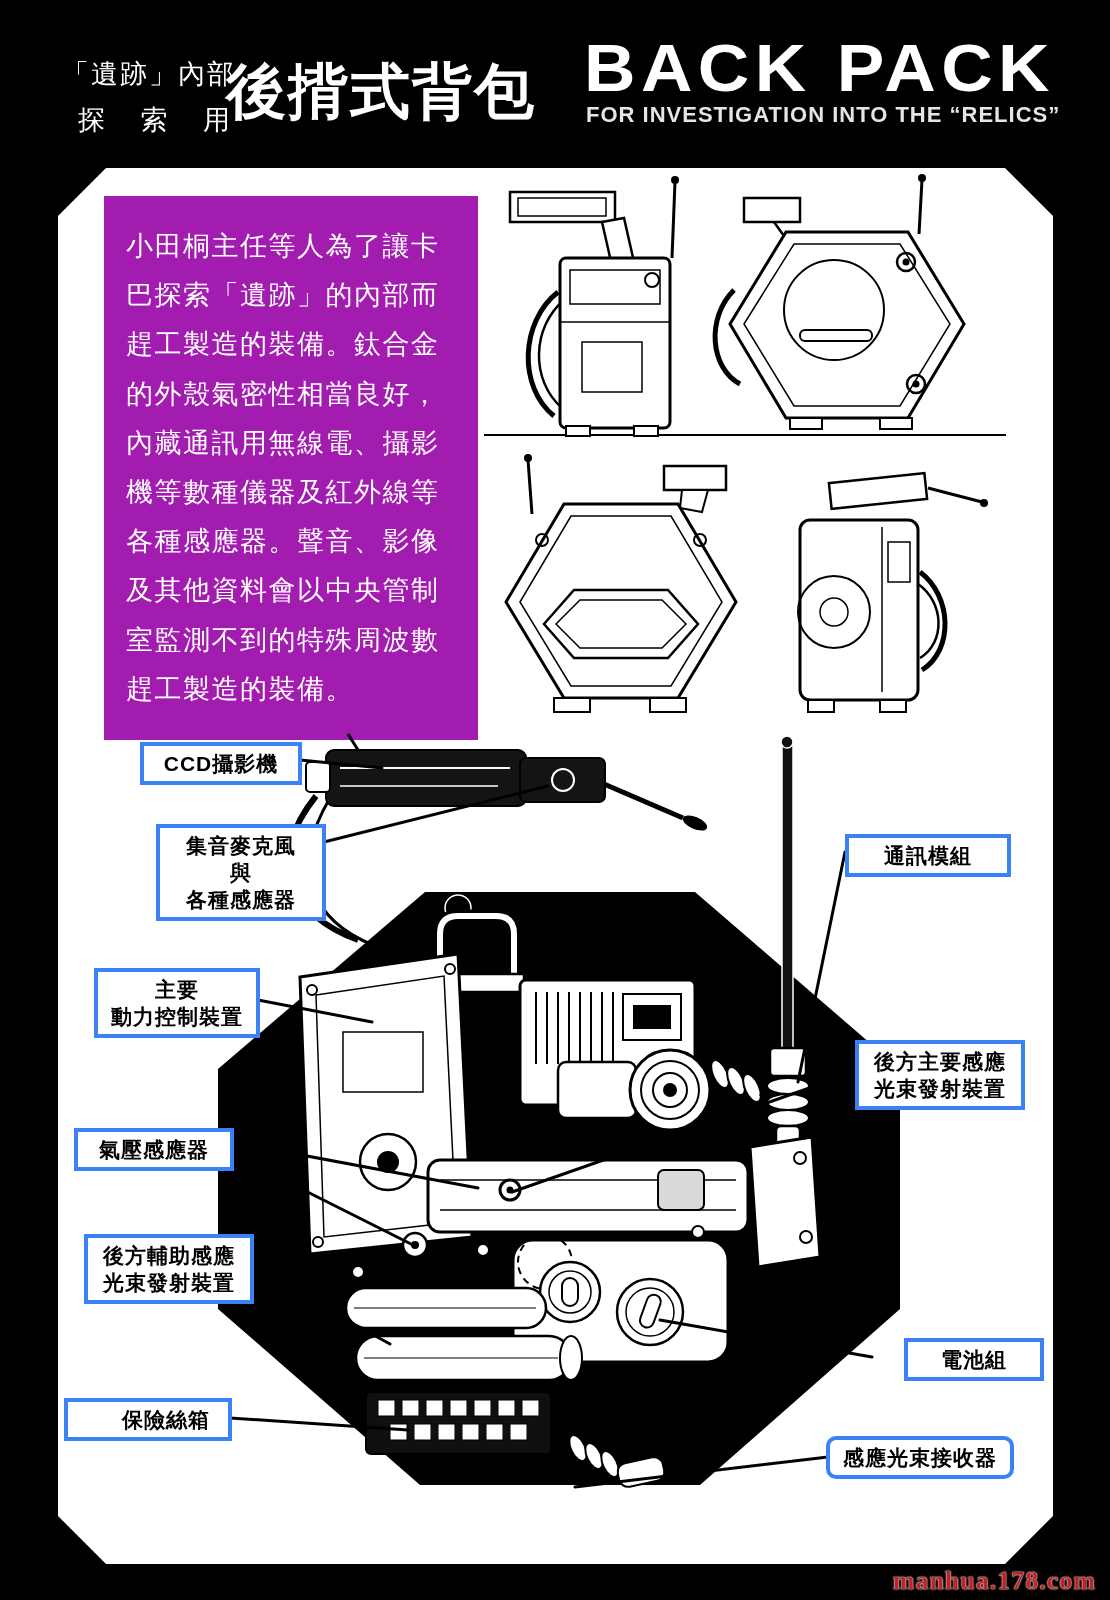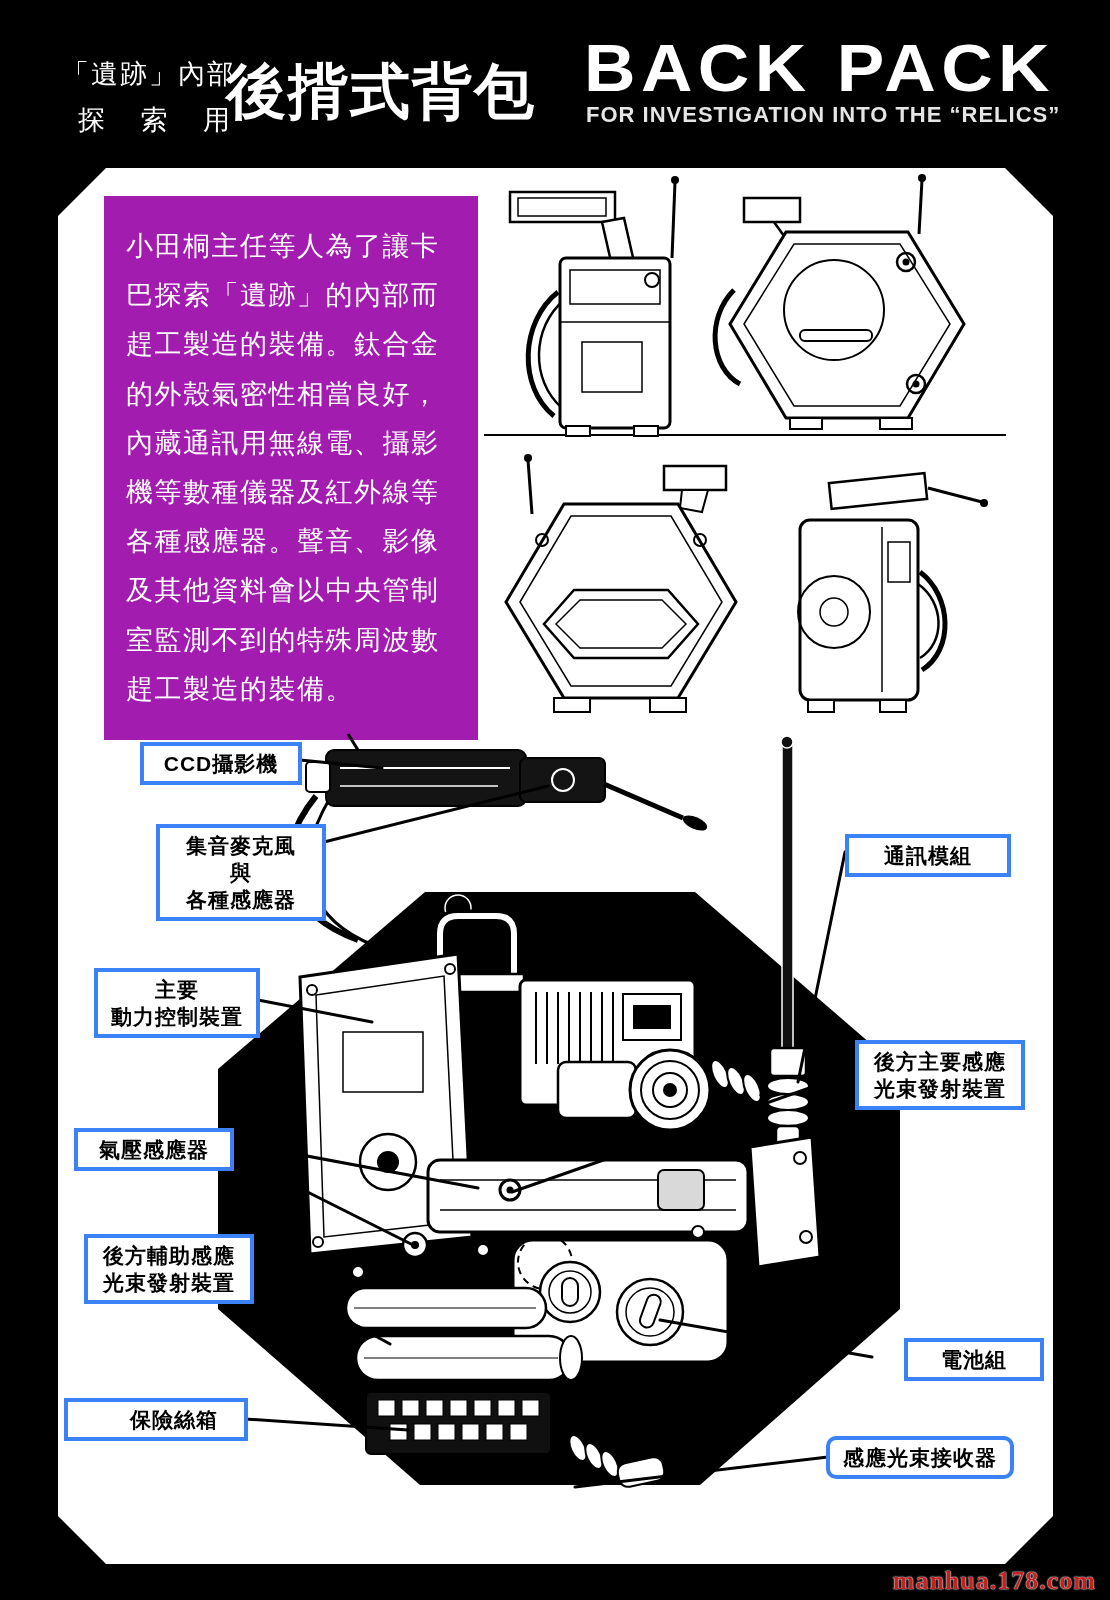--- a/index.html
+++ b/index.html
@@ -354,21 +354,21 @@
 
   <div class="label" style="left:84px; top:1234px; width:170px;">
     <div class="label-line">後方輔助感應</div>
     <div class="label-line">光束發射裝置</div>
   </div>
 
   <div class="label" style="left:872px; top:1338px; width:140px;margin-left:32px;">
     <div class="label-line">電池組</div>
   </div>
 
-  <div class="label" style="left:64px; top:1398px; width:184px;padding-left:42px;">
+  <div class="label" style="left:64px; top:1398px; width:168px;padding-left:42px;">
     <div class="label-line">保險絲箱</div>
   </div>
 
   <div class="label" style="left:826px; top:1436px; width:188px;border-radius:10px;">
     <div class="label-line">感應光束接收器</div>
   </div>
 
   <div class="watermark">manhua.178.com</div>
 
 </div>

